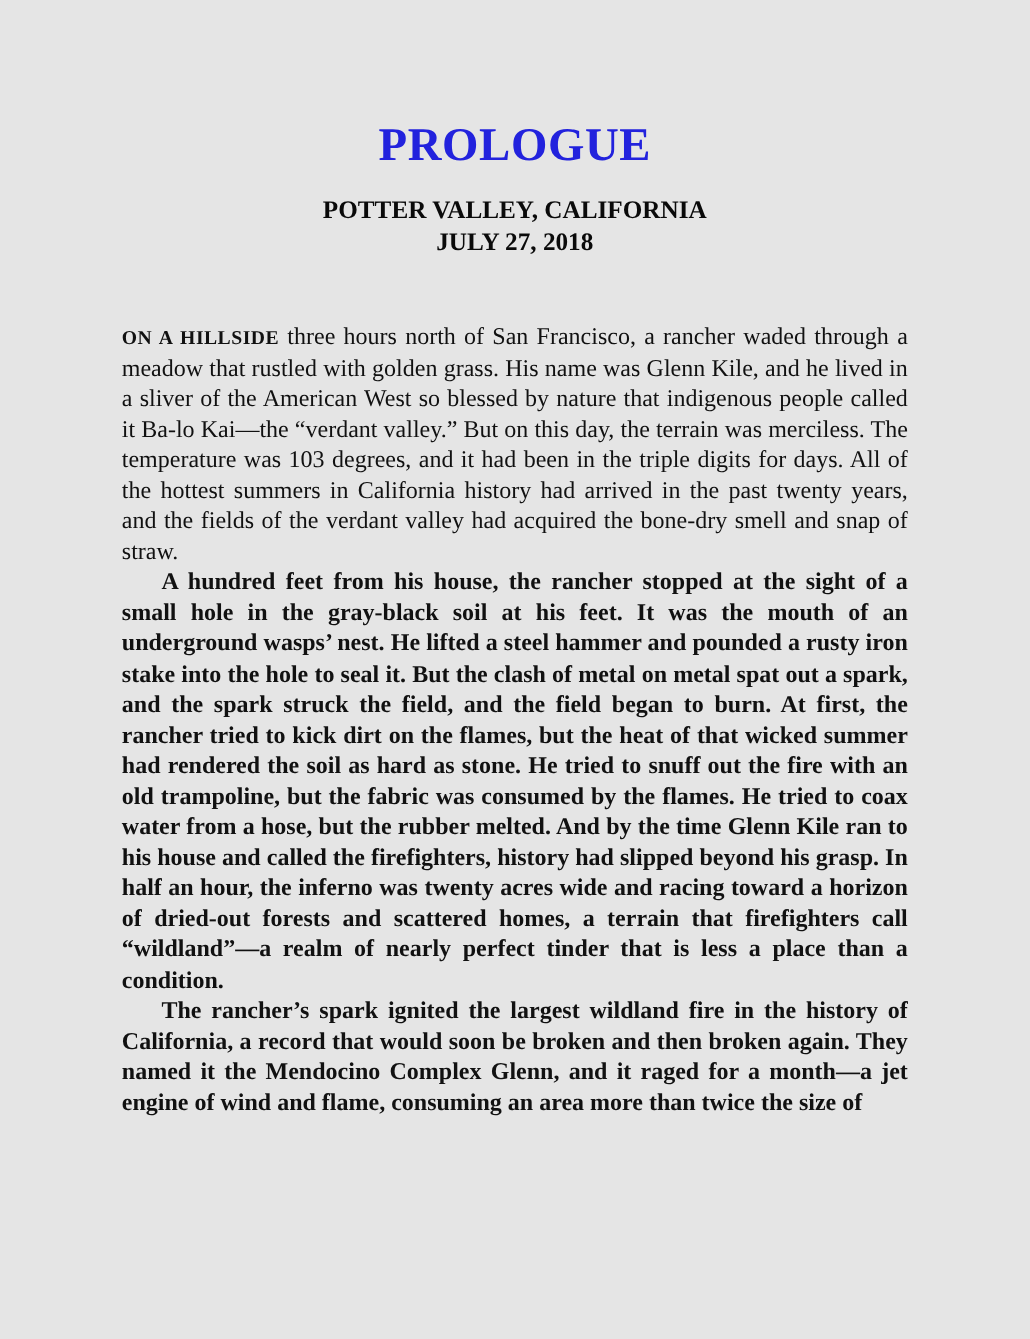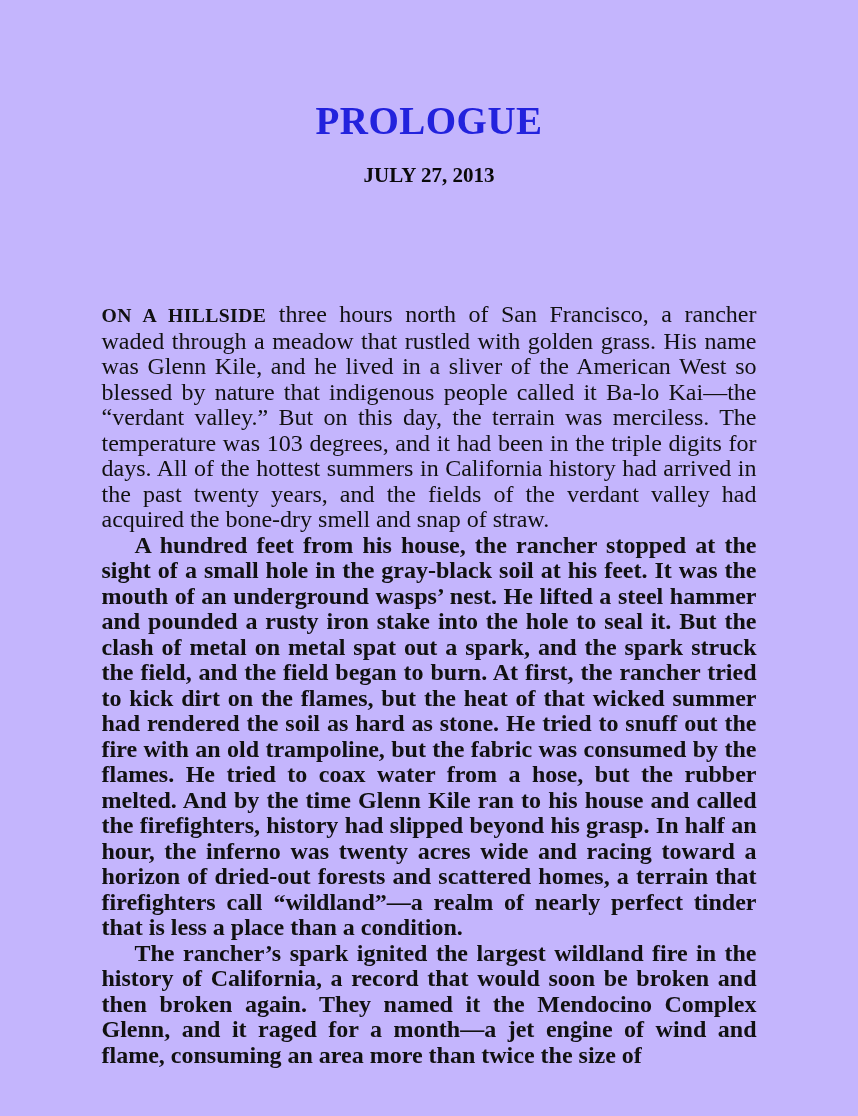--- a/index.html
+++ b/index.html
@@ -4,21 +4,21 @@
 <style>
   html, body {
     margin: 0;
     padding: 0;
     background: #ffffff;
   }
   .page {
     position: relative;
     width: 858px;
     height: 1116px;
-    background: #c4b5fd;
+    background: #e5e5e5;
     overflow: hidden;
     font-family: "Liberation Serif", "DejaVu Serif", serif;
     color: #0e0e0e;
   }
   .chapter-title {
     margin: 0;
     padding-top: 99px;
     text-align: center;
     font-size: 39px;
     line-height: 44px;
@@ -32,22 +32,22 @@
     text-align: center;
   }
   .subtitle {
     font-size: 21px;
     line-height: 26px;
     font-weight: bold;
     color: #0a0a0a;
   }
   .body-block {
     width: 655px;
-    margin: 114px auto 0 auto;
-    font-size: 24px;
+    margin: 55px auto 0 auto;
+    font-size: 20px;
     line-height: 25.5px;
     text-align: justify;
     color: #111111;
   }
   .body-block p {
     margin: 0;
   }
   .body-block p.indented {
     text-indent: 33px;
     font-weight: bold;
@@ -59,21 +59,22 @@
   }
 </style>
 </head>
 <body>
 
 <div class="page" style="--title-color: #2222dd;">
 
   <h1 class="chapter-title">PROLOGUE</h1>
 
   <div class="subtitle-block">
-    <div class="subtitle">JULY 27, 2013</div>
+    <div class="subtitle">POTTER VALLEY, CALIFORNIA</div>
+    <div class="subtitle">JULY 27, 2018</div>
   </div>
 
   <div class="body-block">
     <p><span class="lead-caps">ON A HILLSIDE</span><span> three hours north of San Francisco, a rancher waded through a meadow that rustled with golden grass. His name was Glenn Kile, and he lived in a sliver of the American West so blessed by nature that indigenous people called it Ba-lo Kai—the “verdant valley.” But on this day, the terrain was merciless. The temperature was 103 degrees, and it had been in the triple digits for days. All of the hottest summers in California history had arrived in the past twenty years, and the fields of the verdant valley had acquired the bone-dry smell and snap of straw.</span></p>
 
     <p class="indented">A hundred feet from his house, the rancher stopped at the sight of a small hole in the gray-black soil at his feet. It was the mouth of an underground wasps’ nest. He lifted a steel hammer and pounded a rusty iron stake into the hole to seal it. But the clash of metal on metal spat out a spark, and the spark struck the field, and the field began to burn. At first, the rancher tried to kick dirt on the flames, but the heat of that wicked summer had rendered the soil as hard as stone. He tried to snuff out the fire with an old trampoline, but the fabric was consumed by the flames. He tried to coax water from a hose, but the rubber melted. And by the time Glenn Kile ran to his house and called the firefighters, history had slipped beyond his grasp. In half an hour, the inferno was twenty acres wide and racing toward a horizon of dried-out forests and scattered homes, a terrain that firefighters call “wildland”—a realm of nearly perfect tinder that is less a place than a condition.</p>
 
     <p class="indented">The rancher’s spark ignited the largest wildland fire in the history of California, a record that would soon be broken and then broken again. They named it the Mendocino Complex Glenn, and it raged for a month—a jet engine of wind and flame, consuming an area more than twice the size of</p>
   </div>
 

